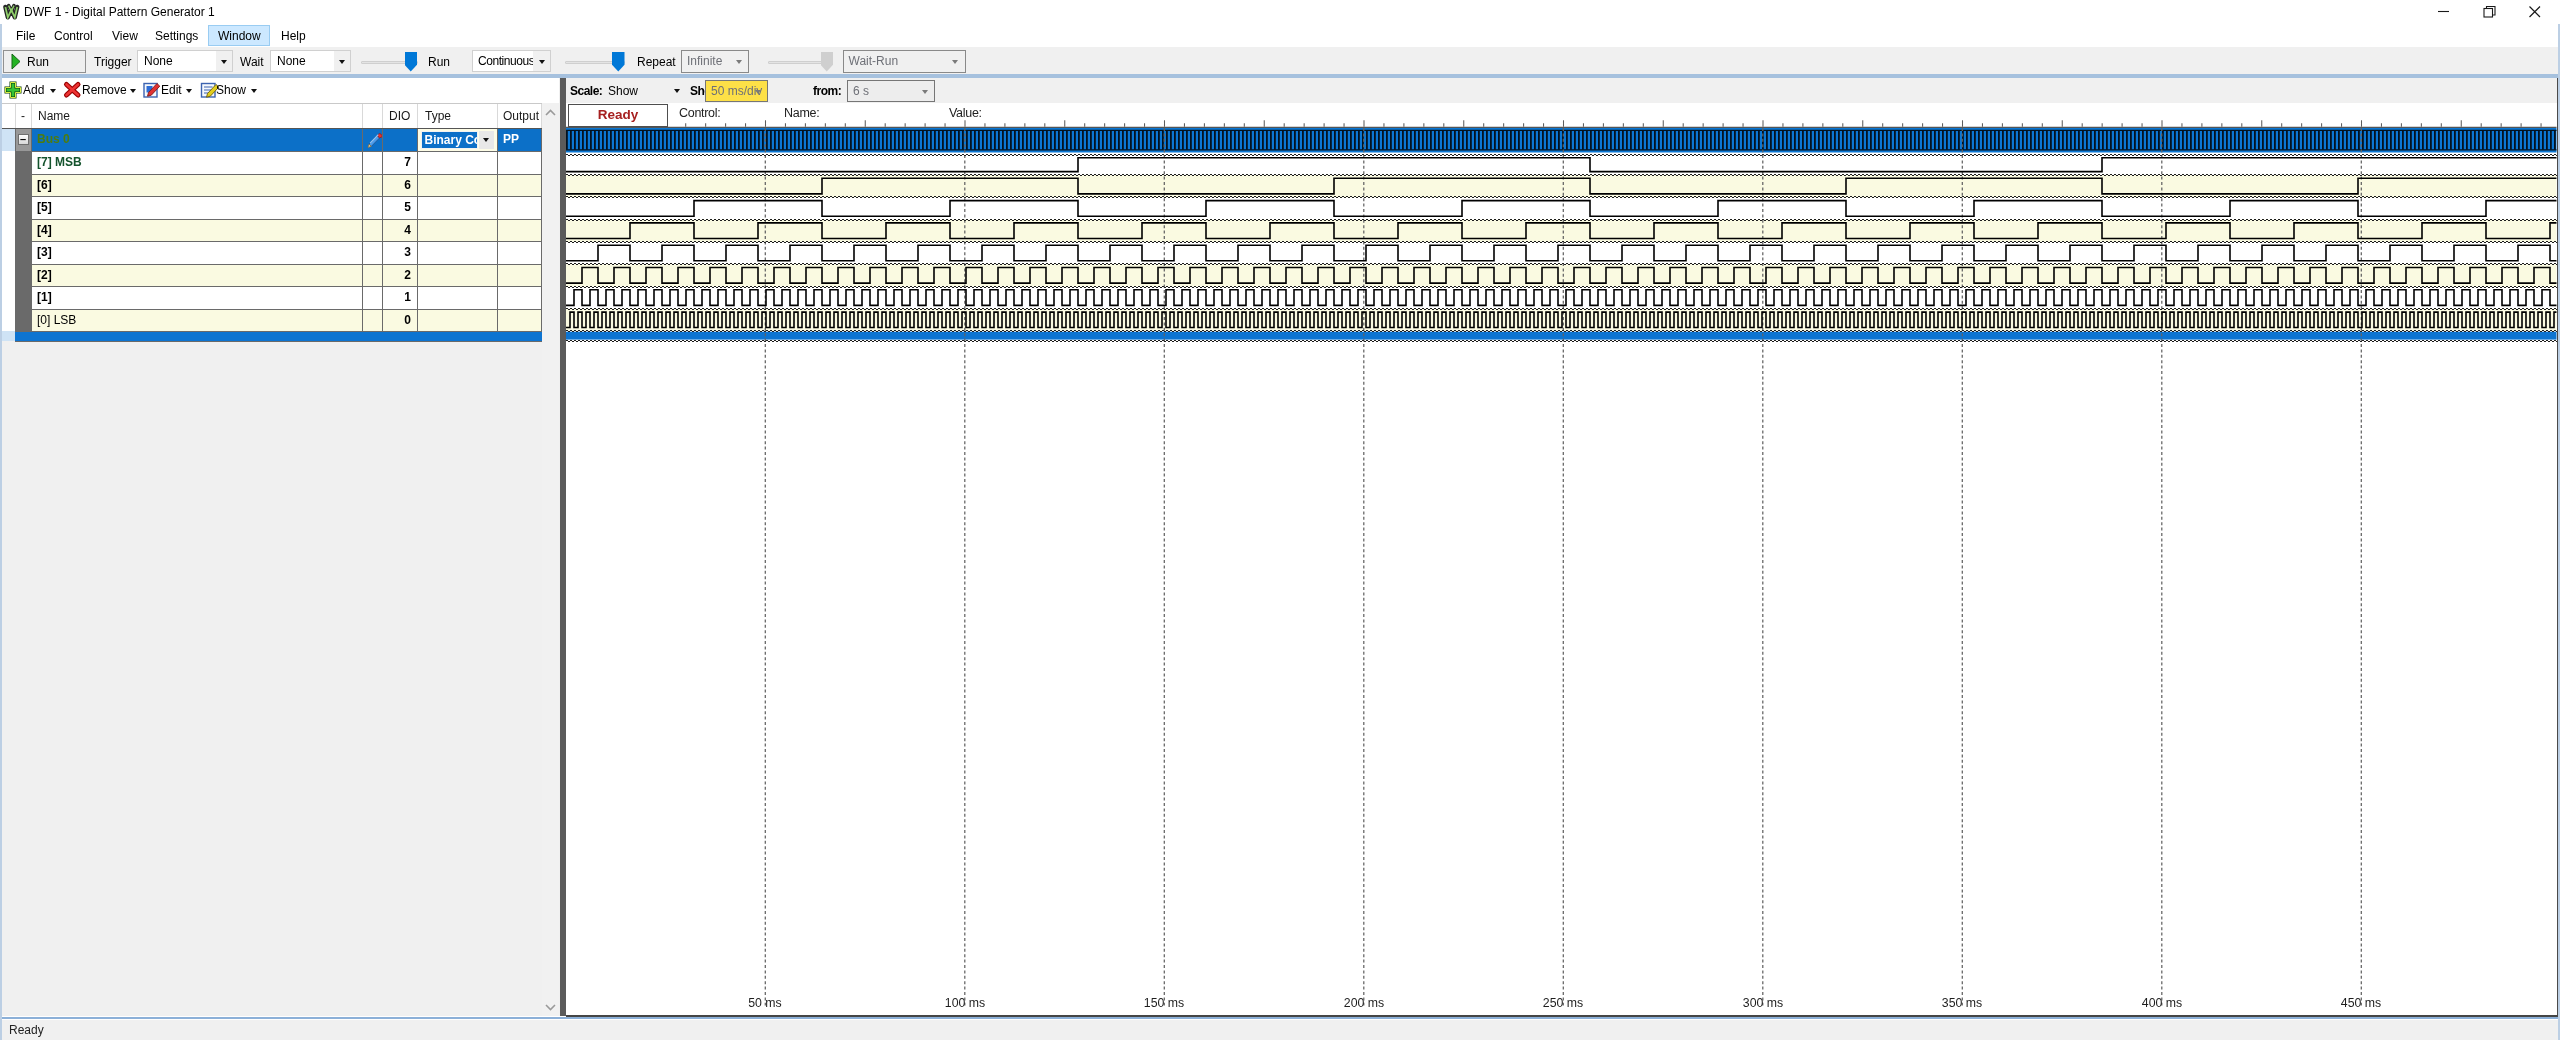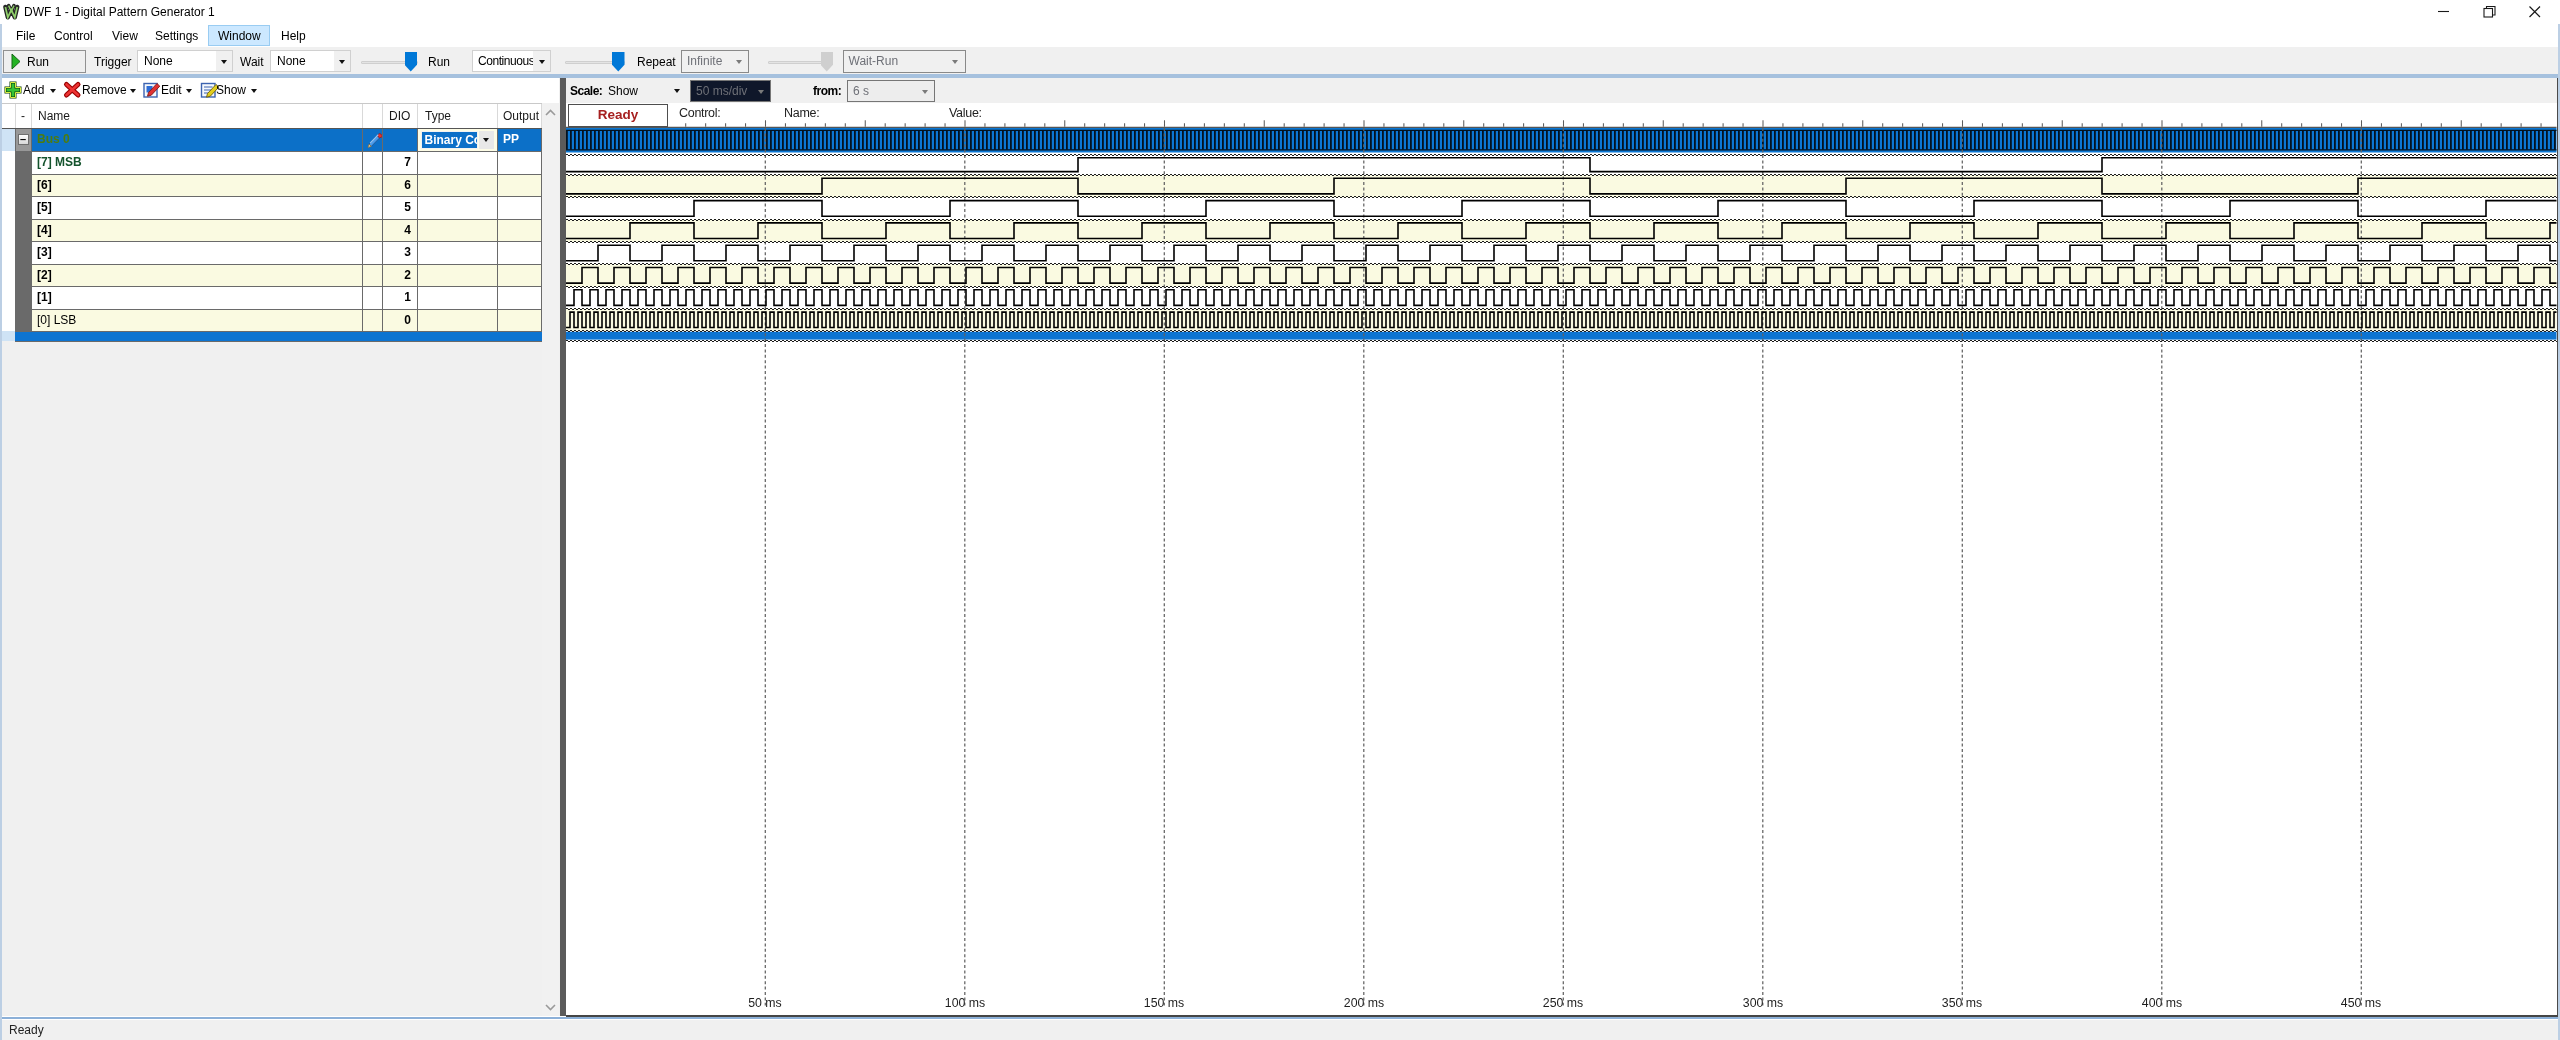--- a/index.html
+++ b/index.html
@@ -212,21 +212,21 @@
   </svg>
 
 <div class="abs" style="left:559.5px;top:78px;width:6px;height:938px;background:#5b5b5b"></div>
 
 <div class="abs" style="left:566px;top:78px;width:1994px;height:25px;background:#f0f0f0"></div>
 <div class="abs" style="left:566px;top:103px;width:1991px;height:912px;background:#fff"></div>
 <div class="abs bold" style="left:570px;top:84px">Scale:</div>
 <div class="abs" style="left:608px;top:84px">Show</div>
 <div class="abs tri" style="left:674px;top:89px"></div>
 <div class="abs bold" style="left:690px;top:84px">Show:</div>
-<div class="abs" style="left:690px;top:80px;width:81px;height:22px;background:#0f172a;border:1.5px solid #767676">
+<div class="abs" style="left:705px;top:80px;width:63px;height:22px;background:#fde047;border:1.5px solid #767676">
     <span style="position:absolute;left:5px;top:2.5px;color:#6e7077">50 ms/div</span>
     <span class="gtri" style="right:6px;top:8.5px"></span>
   </div>
 <div class="abs bold" style="left:813px;top:84px">from:</div>
 <div class="abs" style="left:847px;top:80px;width:88px;height:22px;background:#ededed;border:1.5px solid #767676">
     <span style="position:absolute;left:5px;top:2.5px;color:#6e7077">6 s</span>
     <span class="gtri" style="right:6px;top:8.5px"></span>
   </div>
 <svg width="1991" height="913" viewBox="566 103 1991 913" style="position:absolute;left:566px;top:103px">
 <path d="M685.70 123.2V126.8 M705.65 123.2V126.8 M725.60 123.2V126.8 M745.55 123.2V126.8 M765.50 120.2V126.8 M785.45 123.2V126.8 M805.40 123.2V126.8 M825.35 123.2V126.8 M845.30 123.2V126.8 M865.25 120.2V126.8 M885.20 123.2V126.8 M905.15 123.2V126.8 M925.10 123.2V126.8 M945.05 123.2V126.8 M965.00 120.2V126.8 M984.95 123.2V126.8 M1004.90 123.2V126.8 M1024.85 123.2V126.8 M1044.80 123.2V126.8 M1064.75 120.2V126.8 M1084.70 123.2V126.8 M1104.65 123.2V126.8 M1124.60 123.2V126.8 M1144.55 123.2V126.8 M1164.50 120.2V126.8 M1184.45 123.2V126.8 M1204.40 123.2V126.8 M1224.35 123.2V126.8 M1244.30 123.2V126.8 M1264.25 120.2V126.8 M1284.20 123.2V126.8 M1304.15 123.2V126.8 M1324.10 123.2V126.8 M1344.05 123.2V126.8 M1364.00 120.2V126.8 M1383.95 123.2V126.8 M1403.90 123.2V126.8 M1423.85 123.2V126.8 M1443.80 123.2V126.8 M1463.75 120.2V126.8 M1483.70 123.2V126.8 M1503.65 123.2V126.8 M1523.60 123.2V126.8 M1543.55 123.2V126.8 M1563.50 120.2V126.8 M1583.45 123.2V126.8 M1603.40 123.2V126.8 M1623.35 123.2V126.8 M1643.30 123.2V126.8 M1663.25 120.2V126.8 M1683.20 123.2V126.8 M1703.15 123.2V126.8 M1723.10 123.2V126.8 M1743.05 123.2V126.8 M1763.00 120.2V126.8 M1782.95 123.2V126.8 M1802.90 123.2V126.8 M1822.85 123.2V126.8 M1842.80 123.2V126.8 M1862.75 120.2V126.8 M1882.70 123.2V126.8 M1902.65 123.2V126.8 M1922.60 123.2V126.8 M1942.55 123.2V126.8 M1962.50 120.2V126.8 M1982.45 123.2V126.8 M2002.40 123.2V126.8 M2022.35 123.2V126.8 M2042.30 123.2V126.8 M2062.25 120.2V126.8 M2082.20 123.2V126.8 M2102.15 123.2V126.8 M2122.10 123.2V126.8 M2142.05 123.2V126.8 M2162.00 120.2V126.8 M2181.95 123.2V126.8 M2201.90 123.2V126.8 M2221.85 123.2V126.8 M2241.80 123.2V126.8 M2261.75 120.2V126.8 M2281.70 123.2V126.8 M2301.65 123.2V126.8 M2321.60 123.2V126.8 M2341.55 123.2V126.8 M2361.50 120.2V126.8 M2381.45 123.2V126.8 M2401.40 123.2V126.8 M2421.35 123.2V126.8 M2441.30 123.2V126.8 M2461.25 120.2V126.8 M2481.20 123.2V126.8 M2501.15 123.2V126.8 M2521.10 123.2V126.8 M2541.05 123.2V126.8" stroke="#5d5d5d" stroke-width="1.05" fill="none"></path>

